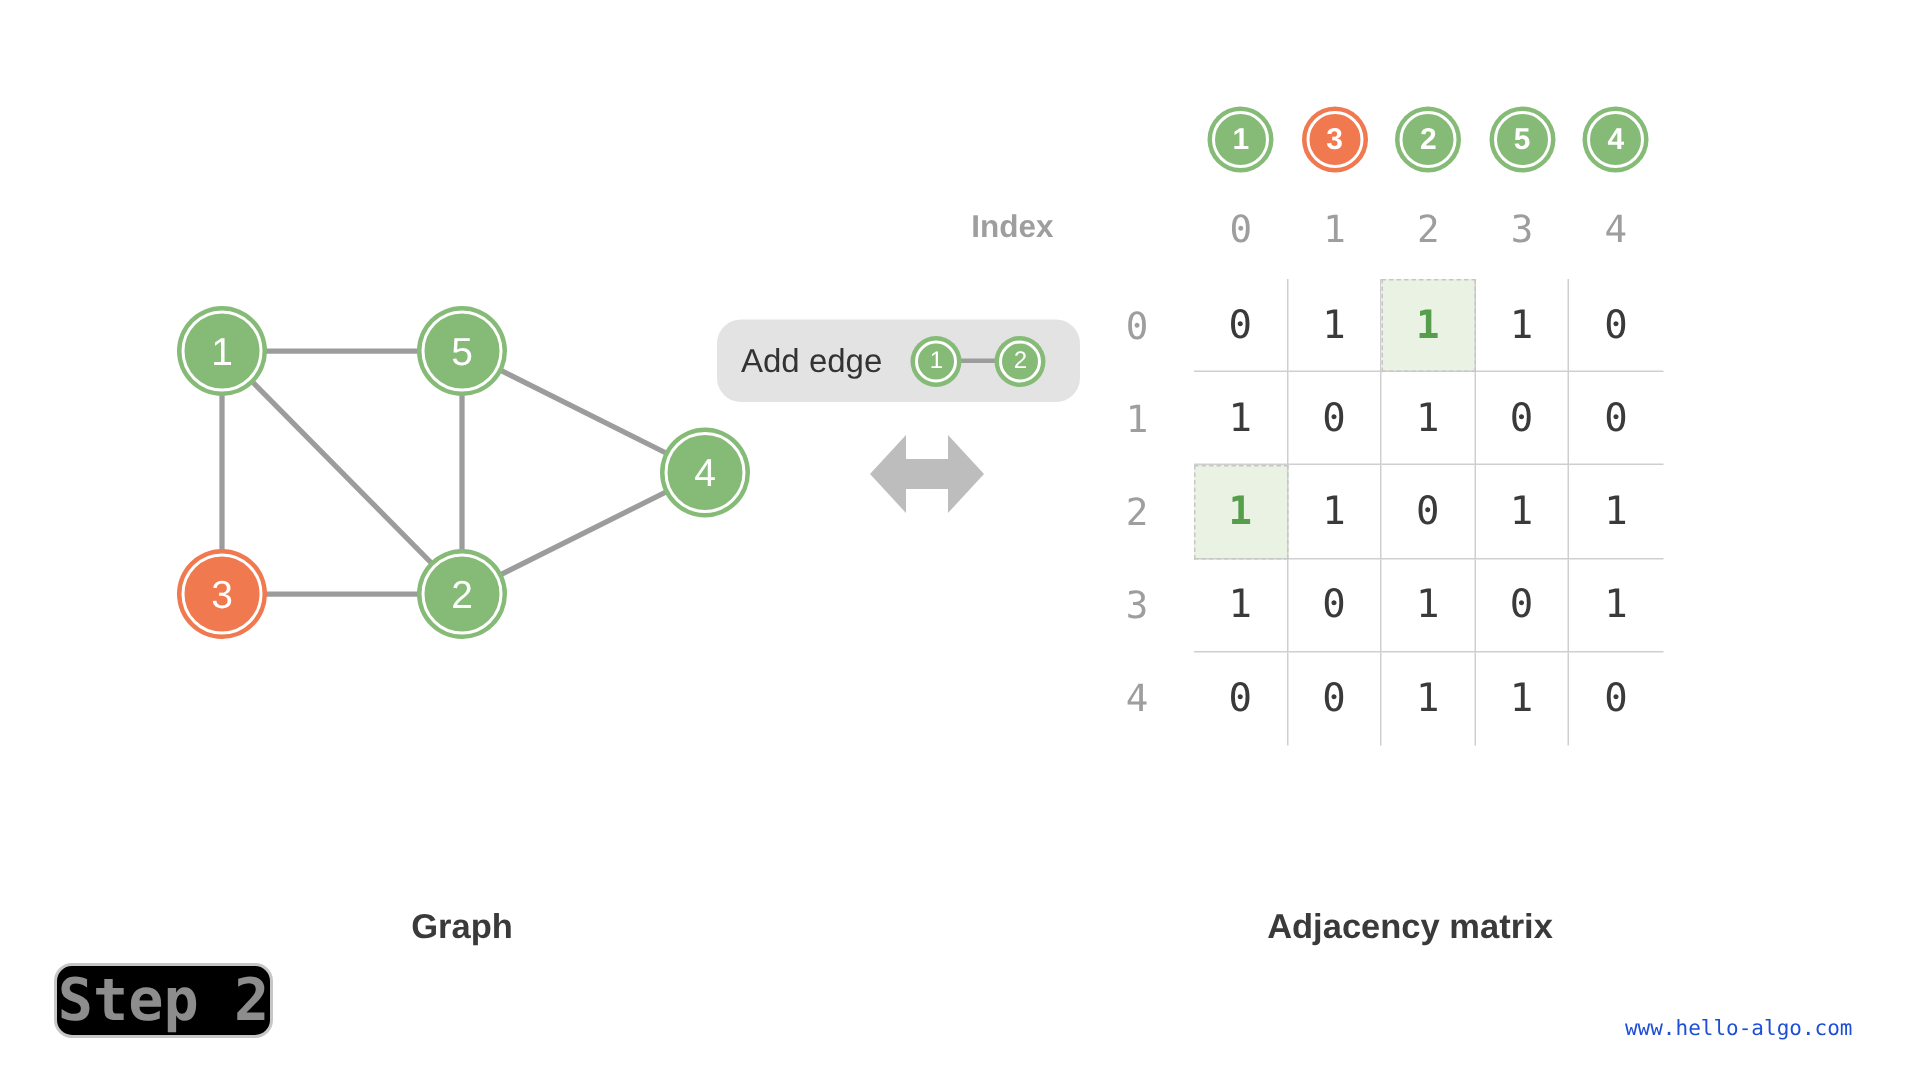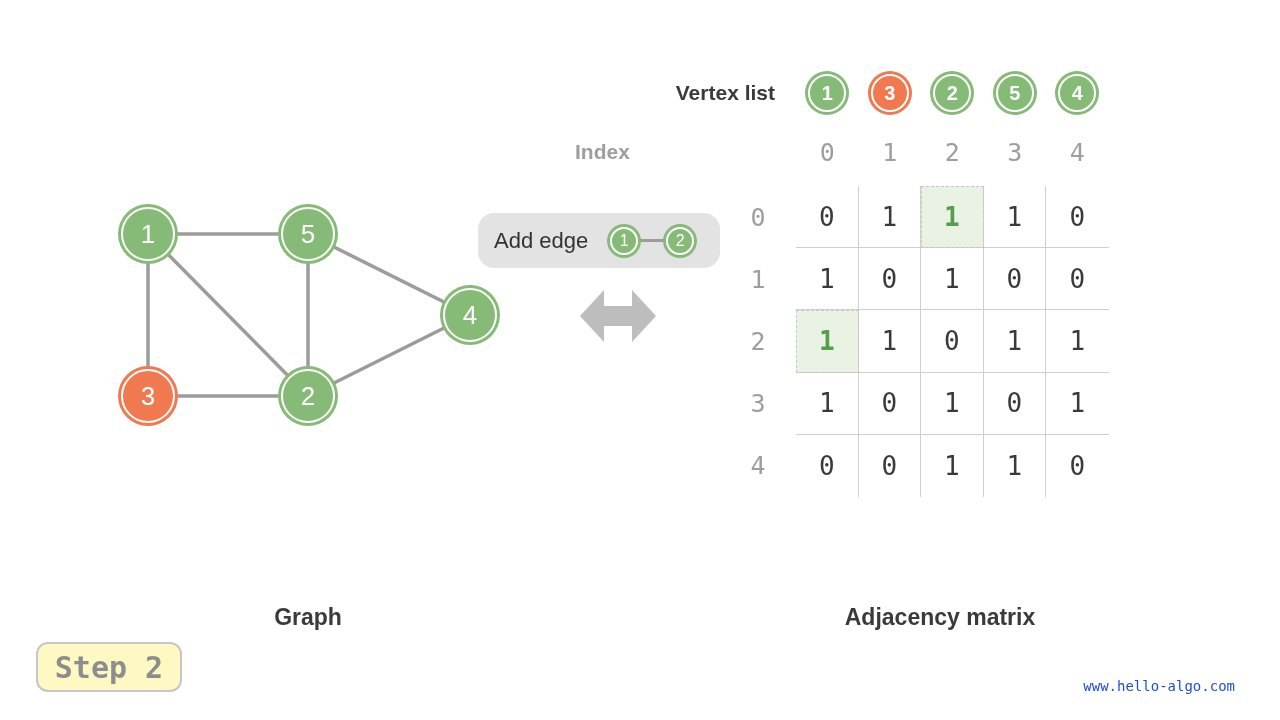--- a/index.html
+++ b/index.html
@@ -39,21 +39,21 @@
 
   
   .vlabel{position:absolute;left:575px;top:71px;width:200px;height:44px;line-height:44px;
     text-align:right;font-weight:bold;font-size:21px;color:#3a3a3a;}
   .vrow{position:absolute;left:796px;top:71px;height:44px;display:grid;
     grid-template-columns:repeat(5,62.5px);}
   .v-slot{display:flex;align-items:center;justify-content:center;}
   .v-node{width:34px;height:34px;border:2px solid #fff;border-radius:50%;
     display:flex;align-items:center;justify-content:center;color:#fff;font-size:20px;font-weight:bold;}
   .ilabel{position:absolute;left:575px;top:121px;width:200px;height:62px;line-height:62px;
-    text-align:left;font-weight:bold;font-size:21px;color:var(--gray);}
+    text-align:center;font-weight:bold;font-size:21px;color:var(--gray);}
   .irow{position:absolute;left:796px;top:121px;height:62px;display:grid;
     grid-template-columns:repeat(5,62.5px);}
   .icell{display:flex;align-items:center;justify-content:center;font-size:25px;color:var(--gray);}
 
   
   .rlabels{position:absolute;left:727px;top:186px;width:62px;display:grid;grid-auto-rows:62.2px;}
   .rcell{display:flex;align-items:center;justify-content:center;font-size:25px;color:var(--gray);}
   #matrix{position:absolute;left:796px;top:186px;display:grid;
     grid-template-columns:repeat(5,62.5px);grid-auto-rows:62.2px;}
   .m-cell{box-sizing:border-box;display:flex;align-items:center;justify-content:center;
@@ -63,23 +63,23 @@
   #matrix .m-cell:nth-child(n+21){border-bottom:none;}
   .m-cell.hl{background:var(--hl-bg);color:var(--hl-text);font-weight:bold;
     outline:1px dashed #c6c6c6;outline-offset:-1px;}
 
   
   .panel-title{position:absolute;top:604px;font-weight:bold;font-size:23px;color:#3a3a3a;text-align:center;}
   #graph-title{left:158px;width:300px;}
   #matrix-title{left:740px;width:400px;}
 
   .step-badge{position:absolute;left:36px;top:642px;width:146px;height:50px;box-sizing:border-box;
-    border:2px solid #c6c6c6;border-radius:12px;background:#fef9c3;
+    border:2px solid #c6c6c6;border-radius:12px;background:#000000;
     display:flex;align-items:center;justify-content:center;
-    font-weight:bold;font-size:30px;color:#8d8d8d;}
+    font-weight:bold;font-size:39px;color:#8d8d8d;}
   .watermark{position:absolute;right:45px;top:678px;font-size:14px;color:#1d4ed8;}
 </style>
 </head>
 <body>
 
 <div class="stage" id="stage" style="--green: #85bb76; --orange: #f0794f; --edge: #9c9c9c; --arrow: #bdbdbd; --badge-bg: #e3e3e3; --hl-bg: #eaf2e4; --hl-text: #569e4c; --gray: #9e9e9e; --grid: #cfcfcf;">
 
   <svg id="edges-svg" width="1280" height="720" viewBox="0 0 1280 720">
       <line x1="148" y1="234" x2="308" y2="234" stroke="#9c9c9c" stroke-width="3.5"></line>
       <line x1="148" y1="234" x2="148" y2="396" stroke="#9c9c9c" stroke-width="3.5"></line>
@@ -96,21 +96,20 @@
         <span class="b-node c-green">1</span>
         <span class="op-line"></span>
         <span class="b-node c-green">2</span>
       </span>
   </div>
 
   <svg id="arrow-svg" width="76" height="52" viewBox="0 0 76 52">
     <polygon id="arrow-poly" points="0,26 24,0 24,16 52,16 52,0 76,26 52,52 52,36 24,36 24,52" fill="#bdbdbd"></polygon>
   </svg>
 
-  <div class="vlabel">Vertex list</div>
   <div class="vrow" id="vertex-row">
       <div class="v-slot">
         <span class="v-node c-green">1</span>
       </div>
       <div class="v-slot">
         <span class="v-node c-orange">3</span>
       </div>
       <div class="v-slot">
         <span class="v-node c-green">2</span>
       </div>

